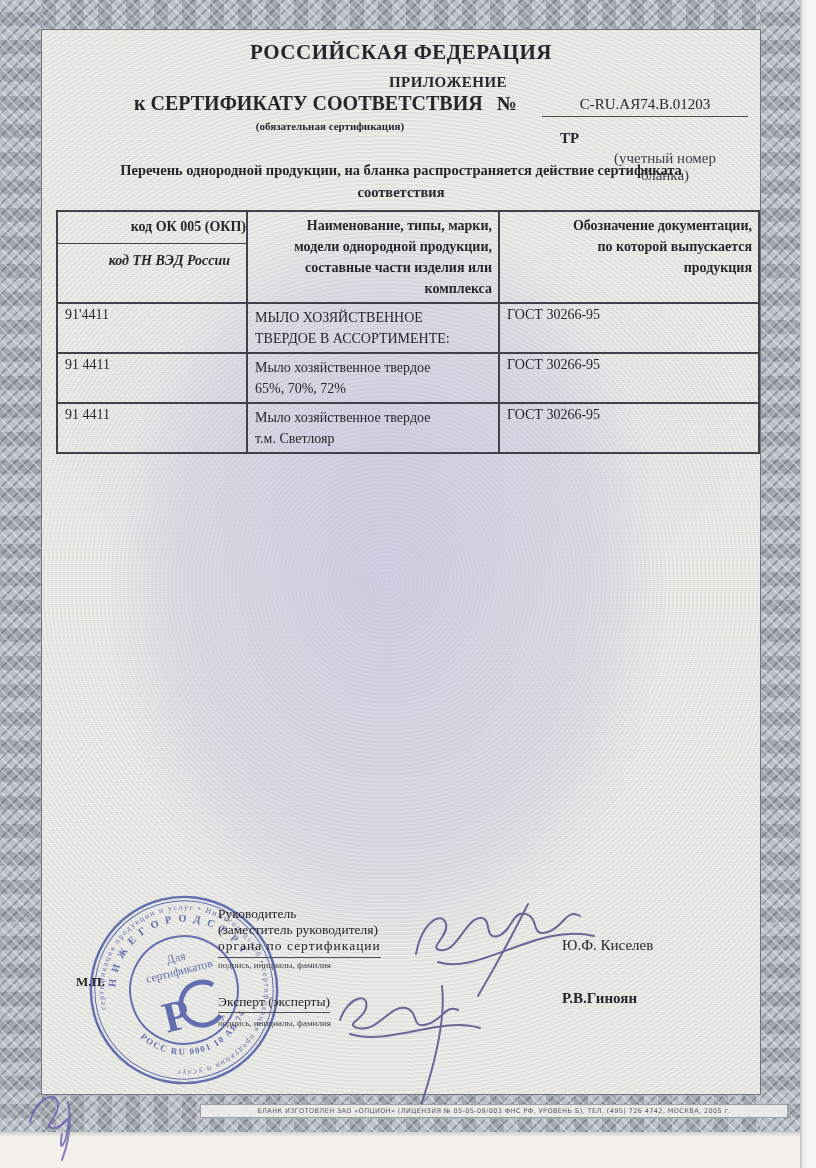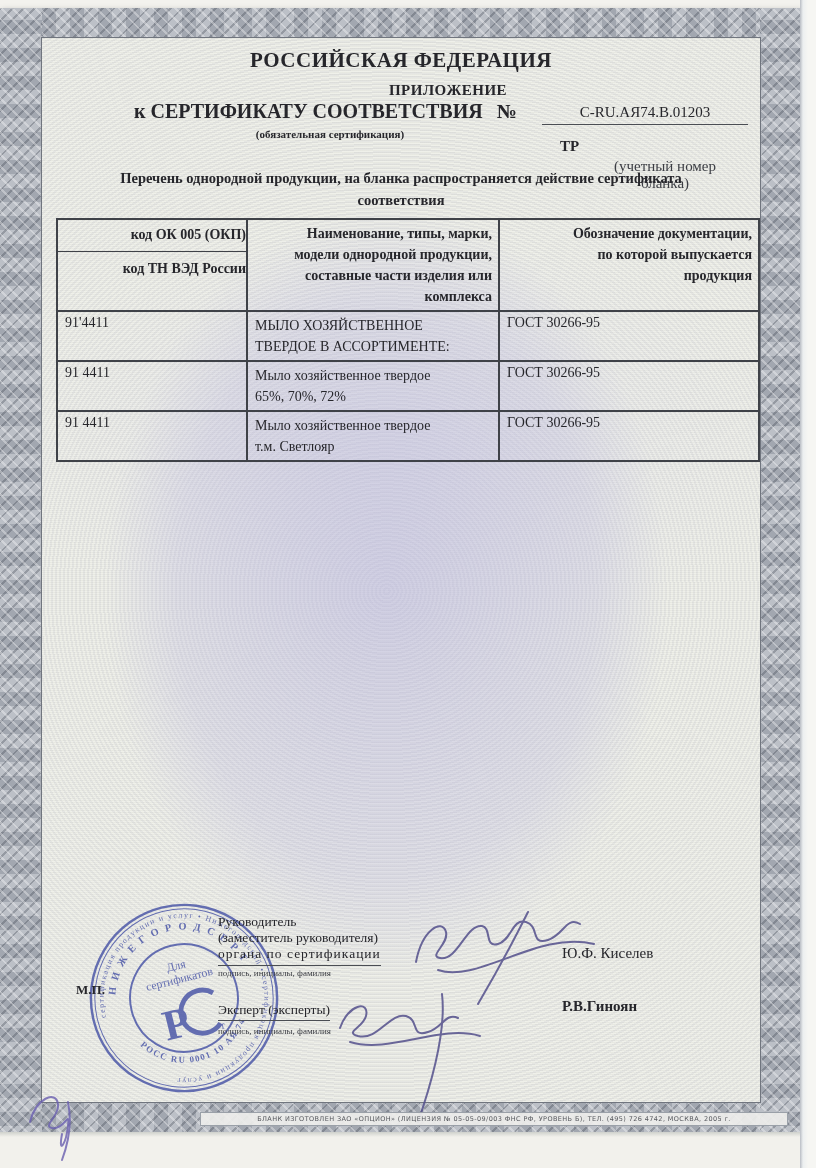--- a/index.html
+++ b/index.html
@@ -4,21 +4,21 @@
 <style>
   * { margin:0; padding:0; box-sizing:border-box; }
   html,body { width:816px; height:1168px; }
   body {
     position:relative; overflow:hidden;
     background:#f3f2ee;
     font-family:"Liberation Serif","DejaVu Serif",serif;
     color:#26262b;
   }
   .scan {
-    position:absolute; left:0; top:8px; width:800px; height:1132px;
+    position:absolute; left:0; top:0; width:800px; height:1132px;
     background:#e7e8e0;
     box-shadow:2px 2px 6px rgba(0,0,0,.25);
   }
   
   .band { position:absolute; }
   .band-h {
     background:
       repeating-linear-gradient(45deg, rgba(255,255,255,.32) 0 2px, transparent 2px 8px),
       repeating-linear-gradient(135deg, rgba(58,64,76,.30) 0 2px, transparent 2px 8px),
       repeating-linear-gradient(90deg, #bcc0c7 0 14px, #a2a7b0 14px 28px);
@@ -68,21 +68,21 @@
     border-collapse:collapse; table-layout:fixed;
     font-size:14px;
   }
   table.products td, table.products th {
     border:2px solid #3f4248; vertical-align:top; padding:3px 6px 3px 7px;
     background:transparent;
   }
   th.hdr { font-weight:bold; font-size:14px; text-align:right; vertical-align:middle; line-height:1.5; }
   .hdr-col1-wrap { display:flex; flex-direction:column; height:100%; justify-content:flex-start; }
   .hdr-col1-top { border-bottom:1.5px solid #3f4248; padding:4px 0 6px; }
-  .hdr-col1-bot { padding:6px 0 4px; }
+  .hdr-col1-bot { padding:6px 16px 4px;font-style:italic; }
   td.code { width:190px; font-size:14px; padding-top:4px; }
   td.name { width:252px; line-height:1.5; }
   td.doc  { width:260px; padding-top:4px; }
   tr.r1 td { height:44px; } tr.r2 td { height:43px; } tr.r3 td { height:42px; }
 
   .sig-label   { font-size:13.5px; line-height:1.2; }
   .sig-note    { font-size:9px; color:#3c3e44; }
   .underlined  { border-bottom:1px solid #4a4d53; padding-bottom:2px; display:inline-block; }
   .mp          { left:34px; top:944px; font-size:13px; font-weight:bold; }
   .head-block  { left:176px; top:876px; width:230px; }

